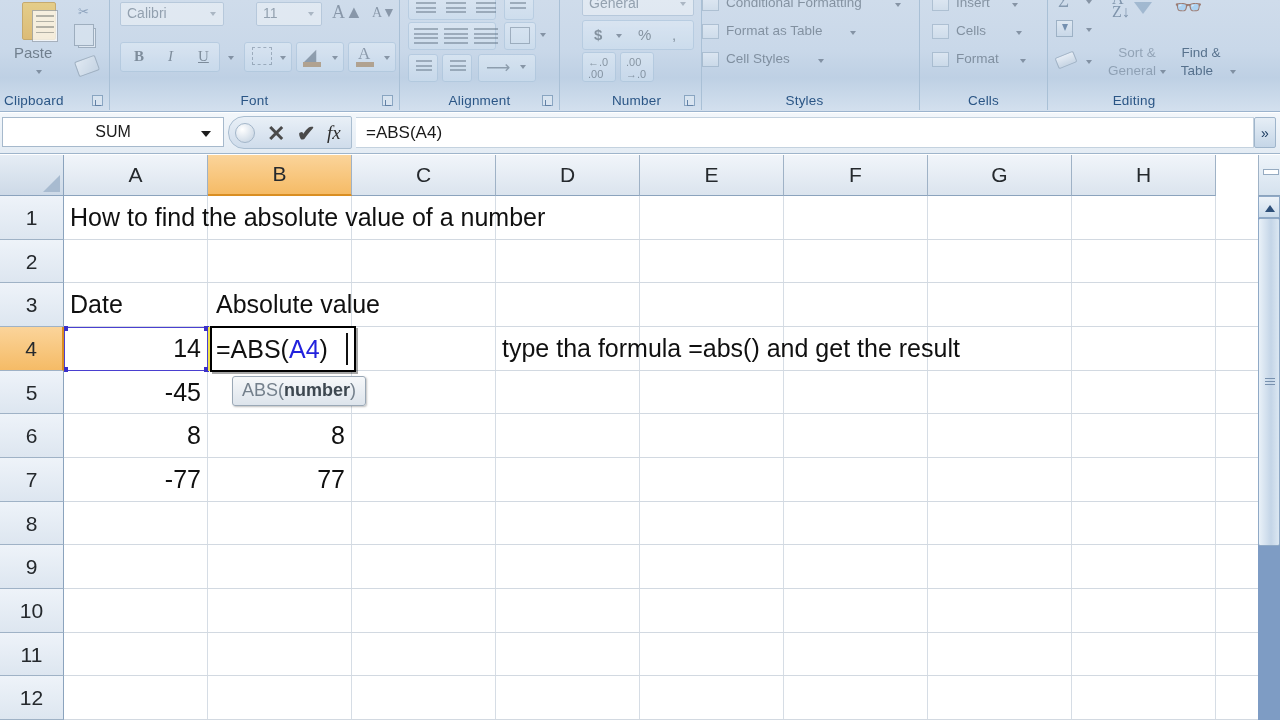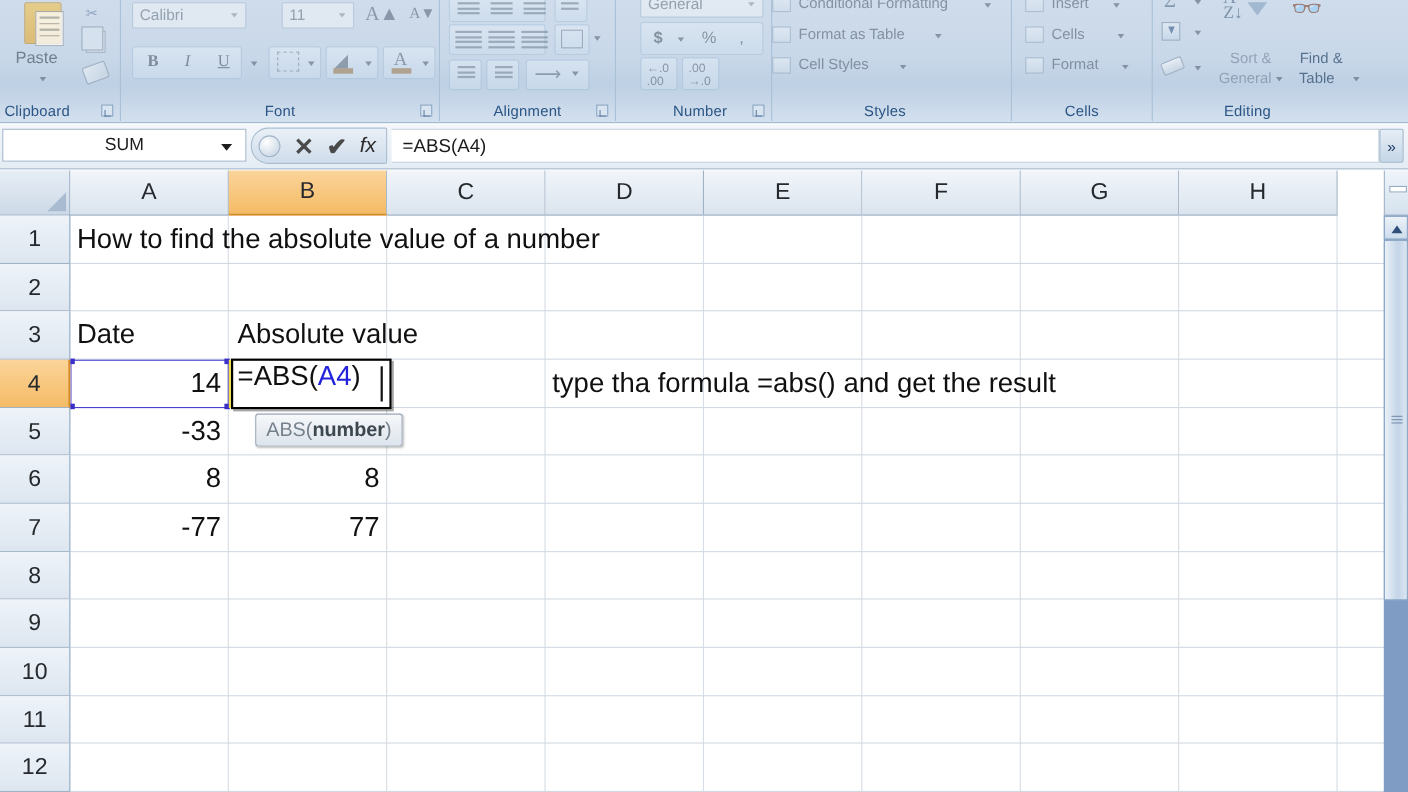--- a/index.html
+++ b/index.html
@@ -167,21 +167,21 @@
     display:flex; align-items:center;
   }
   .fb-circle {
     position:absolute; left:6px; top:6px; width:20px;height:20px; border-radius:50%;
     background:radial-gradient(circle at 35% 30%, #ffffff, #c0cfdf);
     border:1px solid #a3b6c9;
   }
   .fb-x   { position:absolute; left:38px; top:4px; font-size:22px; color:#4a4a4a; font-weight:bold;}
   .fb-chk { position:absolute; left:68px; top:4px; font-size:22px; color:#4a4a4a; font-weight:bold;}
   .fb-fx  { position:absolute; left:98px; top:5px; font-size:19px; color:#2c2c2c;
-            font-family:Liberation Sans, sans-serif; font-style:italic; }
+            font-family:Liberation Serif, serif; font-style:italic; }
   .fb-input {
     position:absolute; left:356px; top:4px; width:898px; height:31px;
     background:#ffffff; border:1px solid #c4d2df; border-left:none;
     display:flex; align-items:center; padding-left:10px;
     font-size:17px; color:#1a1a1a;
   }
   .fb-expand {
     position:absolute; right:4px; top:4px; width:22px; height:31px;
     background:linear-gradient(to bottom,#e6eef6,#c5d6e7);
     border:1px solid #9fb5cb; border-radius:2px;
@@ -243,21 +243,21 @@
   }
 
   
   .editbox {
     position:absolute; background:#ffffff;
     border:2px solid #000000;
     box-shadow: 2px 2px 0 rgba(0,0,0,.35);
   }
   .editbox .etext {
     position:absolute; left:4px; top:0; height:100%;
-    display:flex; align-items:flex-start; font-size:25px; color:#101010; white-space:nowrap;
+    display:flex; align-items:center; font-size:25px; color:#101010; white-space:nowrap;
   }
   .ref-blue { color:#2222dd; }
   .caretline {
     position:absolute; right:6px; top:5px; width:2px; bottom:5px; background:#111;
   }
   .yellowstrip {
     position:absolute; width:3px; background:#f0e14a;
   }
 
   
@@ -574,21 +574,21 @@
       <div class="hline" style="top:523px;"></div>
 
       <div class="cell l" style="left:0;   top:0;   width:800px;">How to find the absolute value of a number</div>
 
       <div class="cell l" style="left:0;   top:87px; width:143px;">Date</div>
       <div class="cell l" style="left:146px; top:87px; width:300px;">Absolute value</div>
 
       <div class="cell r" style="left:0;   top:131px; width:143px;">14</div>
       <div class="cell l" style="left:432px; top:131px; width:700px;">type tha formula =abs() and get the result</div>
 
-      <div class="cell r" style="left:0;   top:175px; width:143px;">-33</div>
+      <div class="cell r" style="left:0;   top:175px; width:143px;">-45</div>
 
       <div class="cell r" style="left:0;   top:218px; width:143px;">8</div>
       <div class="cell r" style="left:144px; top:218px; width:143px;">8</div>
 
       <div class="cell r" style="left:0;   top:262px; width:143px;">-77</div>
       <div class="cell r" style="left:144px; top:262px; width:143px;">77</div>
 
       <div class="refbox" style="left:0; top:131px; width:144px; height:44px;">
         <div class="hnd" style="left:-2px; top:-2px;"></div>
         <div class="hnd" style="right:-2px; top:-2px;"></div>

